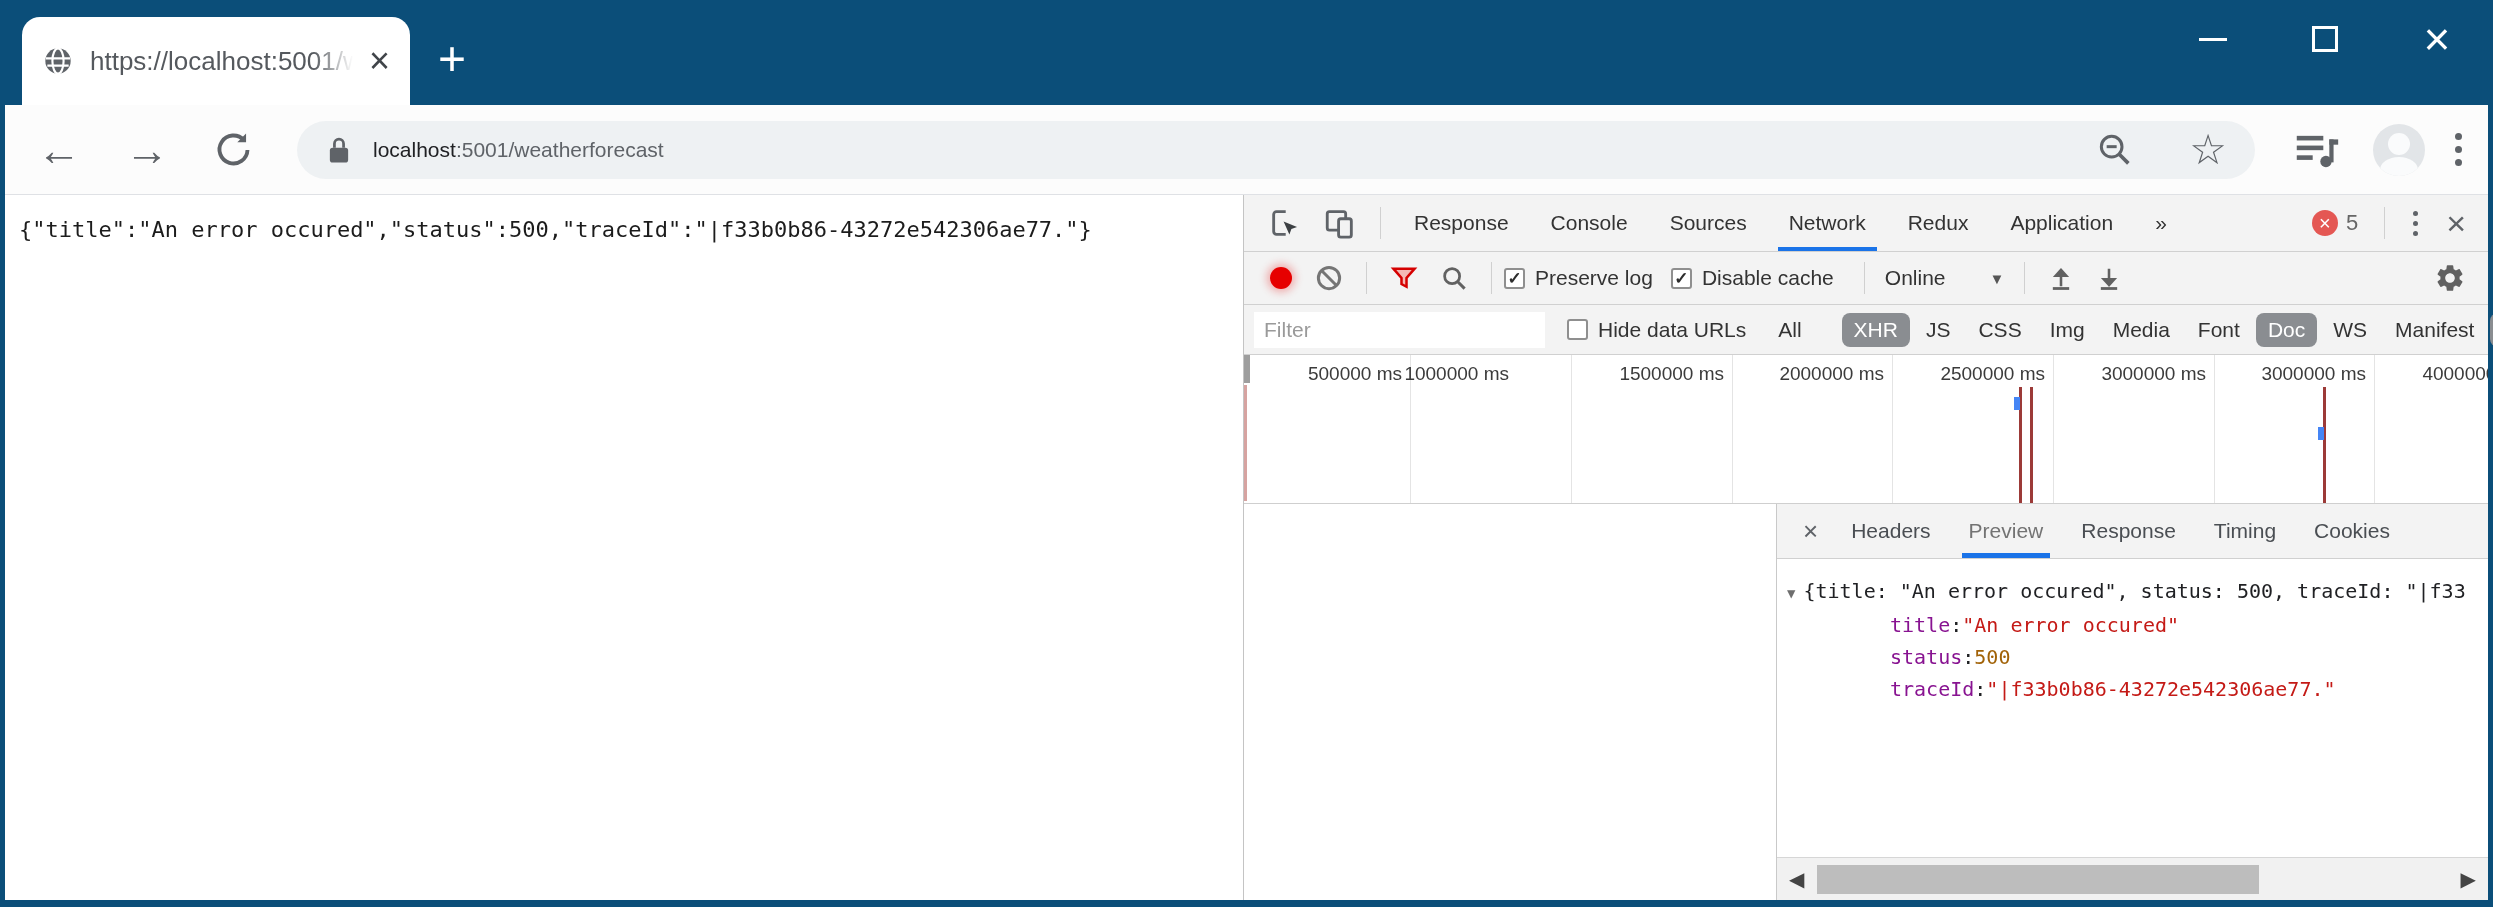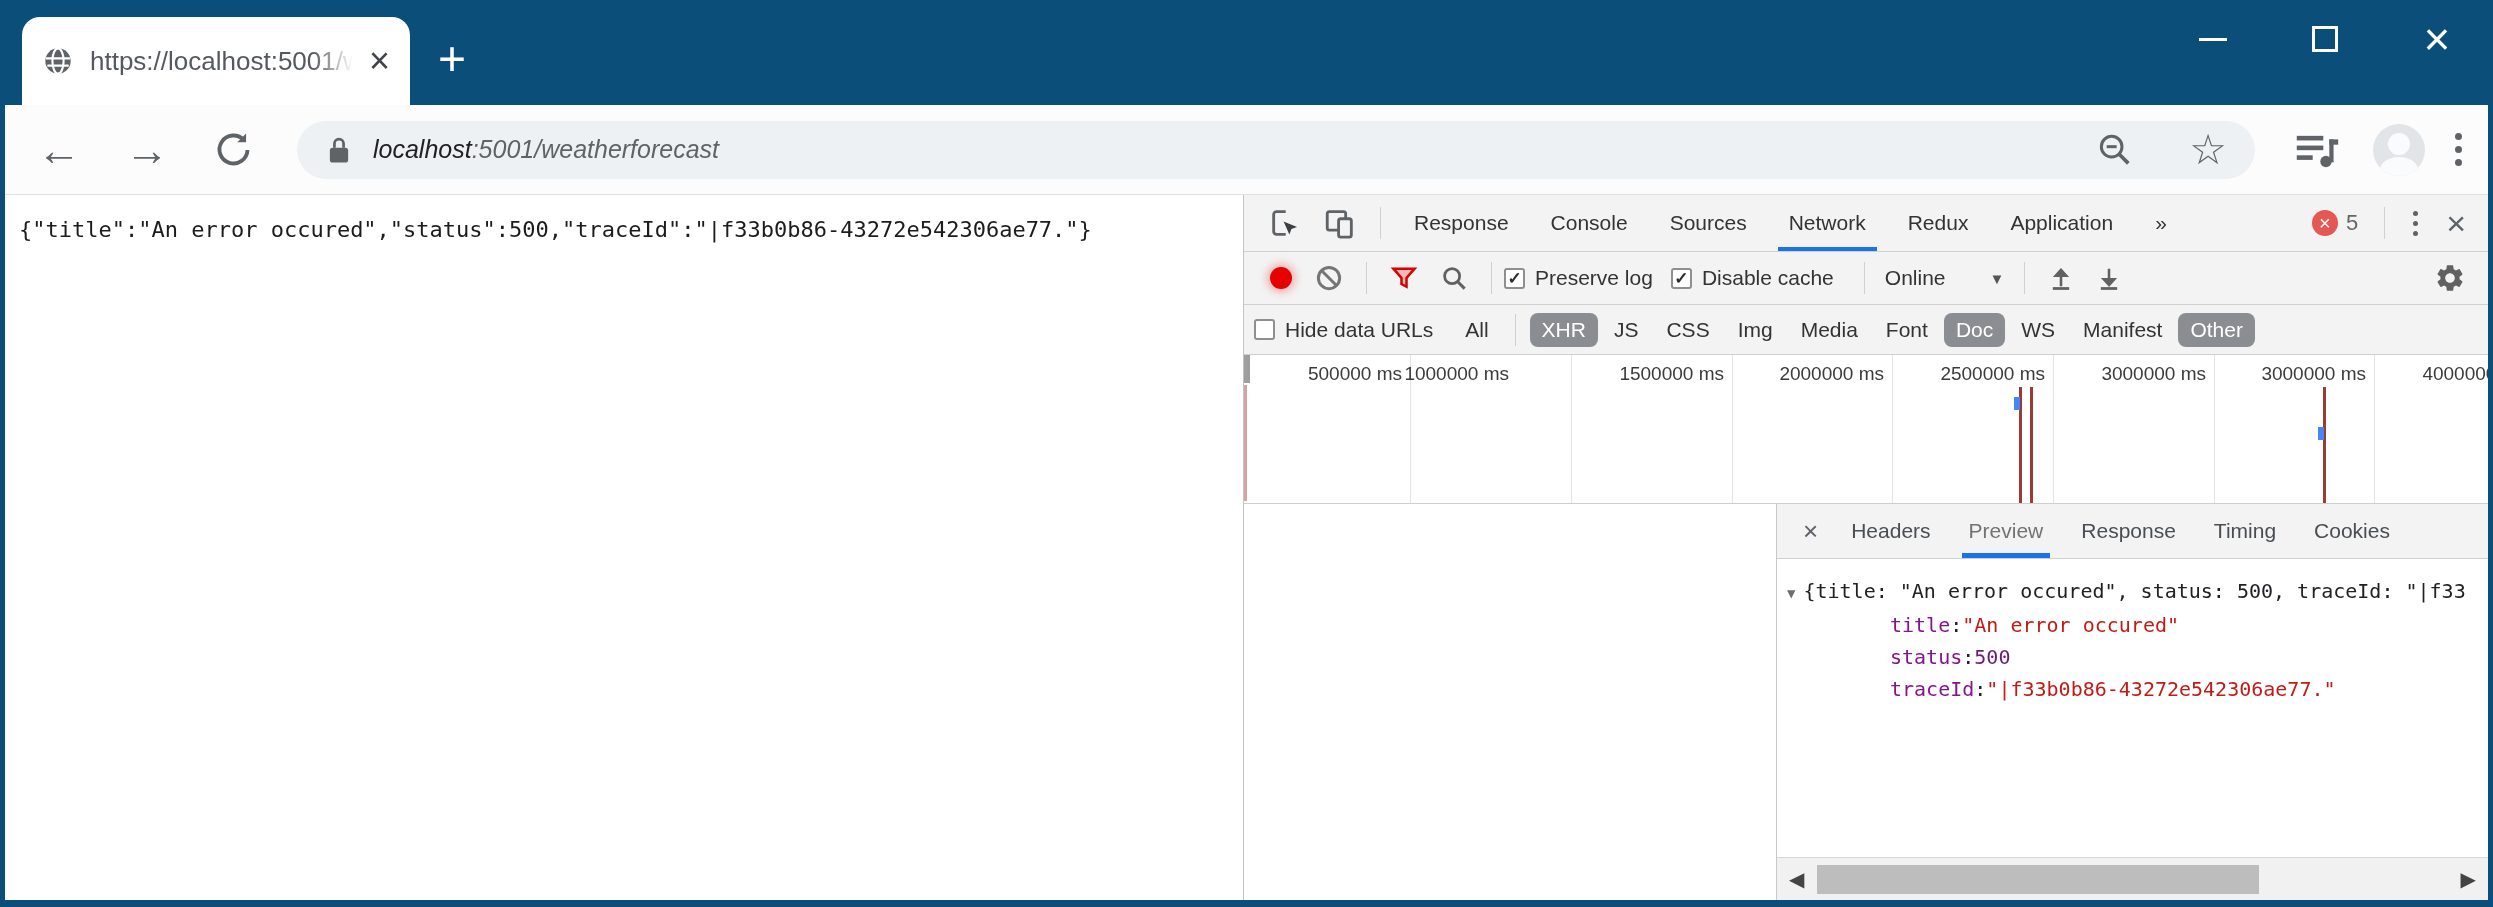--- a/index.html
+++ b/index.html
@@ -20,21 +20,21 @@
   .ico-close { color:#fff; font-size:46px; font-weight:300; line-height:0.8; }
 
   
   .main { position:absolute; top:105px; left:0; right:0; bottom:0; border-left:5px solid #0b4e79; border-right:5px solid #0b4e79; border-bottom:7px solid #0b4e79; background:#fff; display:flex; flex-direction:column; }
 
   
   .toolbar { height:90px; background:#fcfcfc; border-bottom:1px solid #dfe1e5; display:flex; align-items:center; padding:0 26px 0 32px; flex:0 0 auto; }
   .nav-ico { font-size:44px; color:#5f6368; margin-right:44px; line-height:1; }
   .reload-ico { margin-right:20px; display:flex; }
   .addressbar { flex:1; height:58px; background:#eef1f3; border-radius:30px; display:flex; align-items:center; padding:0 28px; margin:0 18px 0 22px; gap:20px; }
-  .url { flex:1; font-size:25px; white-space:nowrap; overflow:hidden;font-style:italic; }
+  .url { flex:1; font-size:21px; white-space:nowrap; overflow:hidden; }
   .url .host { color:#202124; }
   .url .rest { color:#5f6368; }
   .bar-ico { display:flex; align-items:center; margin-left:26px; }
   .star { font-size:42px; color:#5f6368; line-height:1; margin-left:34px; }
   .ext-ico { margin:0 10px 0 22px; display:flex; }
   .avatar { width:52px; height:52px; border-radius:50%; background:#e2e5e8; margin:0 16px 0 22px; position:relative; overflow:hidden; }
   .avatar .head { position:absolute; top:9px; left:15px; width:22px; height:22px; border-radius:50%; background:#fafbfc; }
   .avatar .bust { position:absolute; top:33px; left:7px; width:38px; height:26px; border-radius:50% 50% 0 0; background:#fafbfc; }
   .kebab { display:flex; flex-direction:column; gap:6px; margin-left:14px; }
   .kebab i { width:7px; height:7px; border-radius:50%; background:#5f6368; }
@@ -94,21 +94,21 @@
   .detail-x { font-size:26px; color:#5f6368; padding:0 14px; }
   .detail-tab { position:relative; height:100%; display:flex; align-items:center; padding:0 19px; color:#4a4e53; white-space:nowrap; }
   .detail-tab.active { color:#737373; }
   .detail-tab.active::after { content:""; position:absolute; left:12px; right:12px; bottom:0; height:5px; background:#1a73e8; }
   .preview { flex:1; min-height:0; padding:16px 0 0 10px; font-family:"DejaVu Sans Mono", monospace; font-size:20px; color:#202124; overflow:hidden; }
   .pv-line { white-space:nowrap; overflow:hidden; line-height:32px; display:flex; align-items:baseline; }
   .pv-arrow { font-size:14px; color:#6e6e6e; margin-right:8px; flex:0 0 auto; }
   .pv-indent { padding-left:56px; }
   .k { color:#881391;margin-left:47px; }
   .s { color:#c41a16; }
-  .n { color:#701a75; }
+  .n { color:#a16207; }
   .hscroll { height:43px; background:#f1f1f1; border-top:1px solid #d6d6d6; position:relative; flex:0 0 auto; }
   .hs-arrow { position:absolute; top:0; bottom:0; display:flex; align-items:center; color:#444; font-size:20px; }
   .hs-thumb { position:absolute; top:7px; height:29px; left:40px; width:442px; background:#bdbdbd; }
 
   svg { display:block; }
 </style>
 </head>
 <body>
 
 <div class="browser-window">
@@ -276,20 +276,21 @@
               </svg>
           </span>
           <span class="gear-right">
             <svg width="32" height="32" viewBox="0 0 24 24" fill="#616161">
                 <path d="M19.14 12.94c.04-.3.06-.61.06-.94 0-.32-.02-.64-.07-.94l2.03-1.58c.18-.14.23-.41.12-.61l-1.92-3.32c-.12-.22-.37-.29-.59-.22l-2.39.96c-.5-.38-1.03-.7-1.62-.94l-.36-2.54c-.04-.24-.24-.41-.48-.41h-3.84c-.24 0-.43.17-.47.41l-.36 2.54c-.59.24-1.13.57-1.62.94l-2.39-.96c-.22-.08-.47 0-.59.22L2.74 8.87c-.12.21-.08.47.12.61l2.03 1.58c-.05.3-.09.63-.09.94s.02.64.07.94l-2.03 1.58c-.18.14-.23.41-.12.61l1.92 3.32c.12.22.37.29.59.22l2.39-.96c.5.38 1.03.7 1.62.94l.36 2.54c.05.24.24.41.48.41h3.84c.24 0 .44-.17.47-.41l.36-2.54c.59-.24 1.13-.56 1.62-.94l2.39.96c.22.08.47 0 .59-.22l1.92-3.32c.12-.22.07-.47-.12-.61l-2.01-1.58zM12 15.6c-1.98 0-3.6-1.62-3.6-3.6s1.62-3.6 3.6-3.6 3.6 1.62 3.6 3.6-1.62 3.6-3.6 3.6z"></path>
               </svg>
           </span>
         </div>
 
         <div class="filter-row">
+          <input class="filter-input" placeholder="Filter" style="">
           <span class="cb"></span>
           <span class="tb-label">Hide data URLs</span>
           <span class="pill">All</span>
           <span class="vdiv"></span>
           <span class="pill sel">XHR</span>
           <span class="pill">JS</span>
           <span class="pill">CSS</span>
           <span class="pill">Img</span>
           <span class="pill">Media</span>
           <span class="pill">Font</span>

